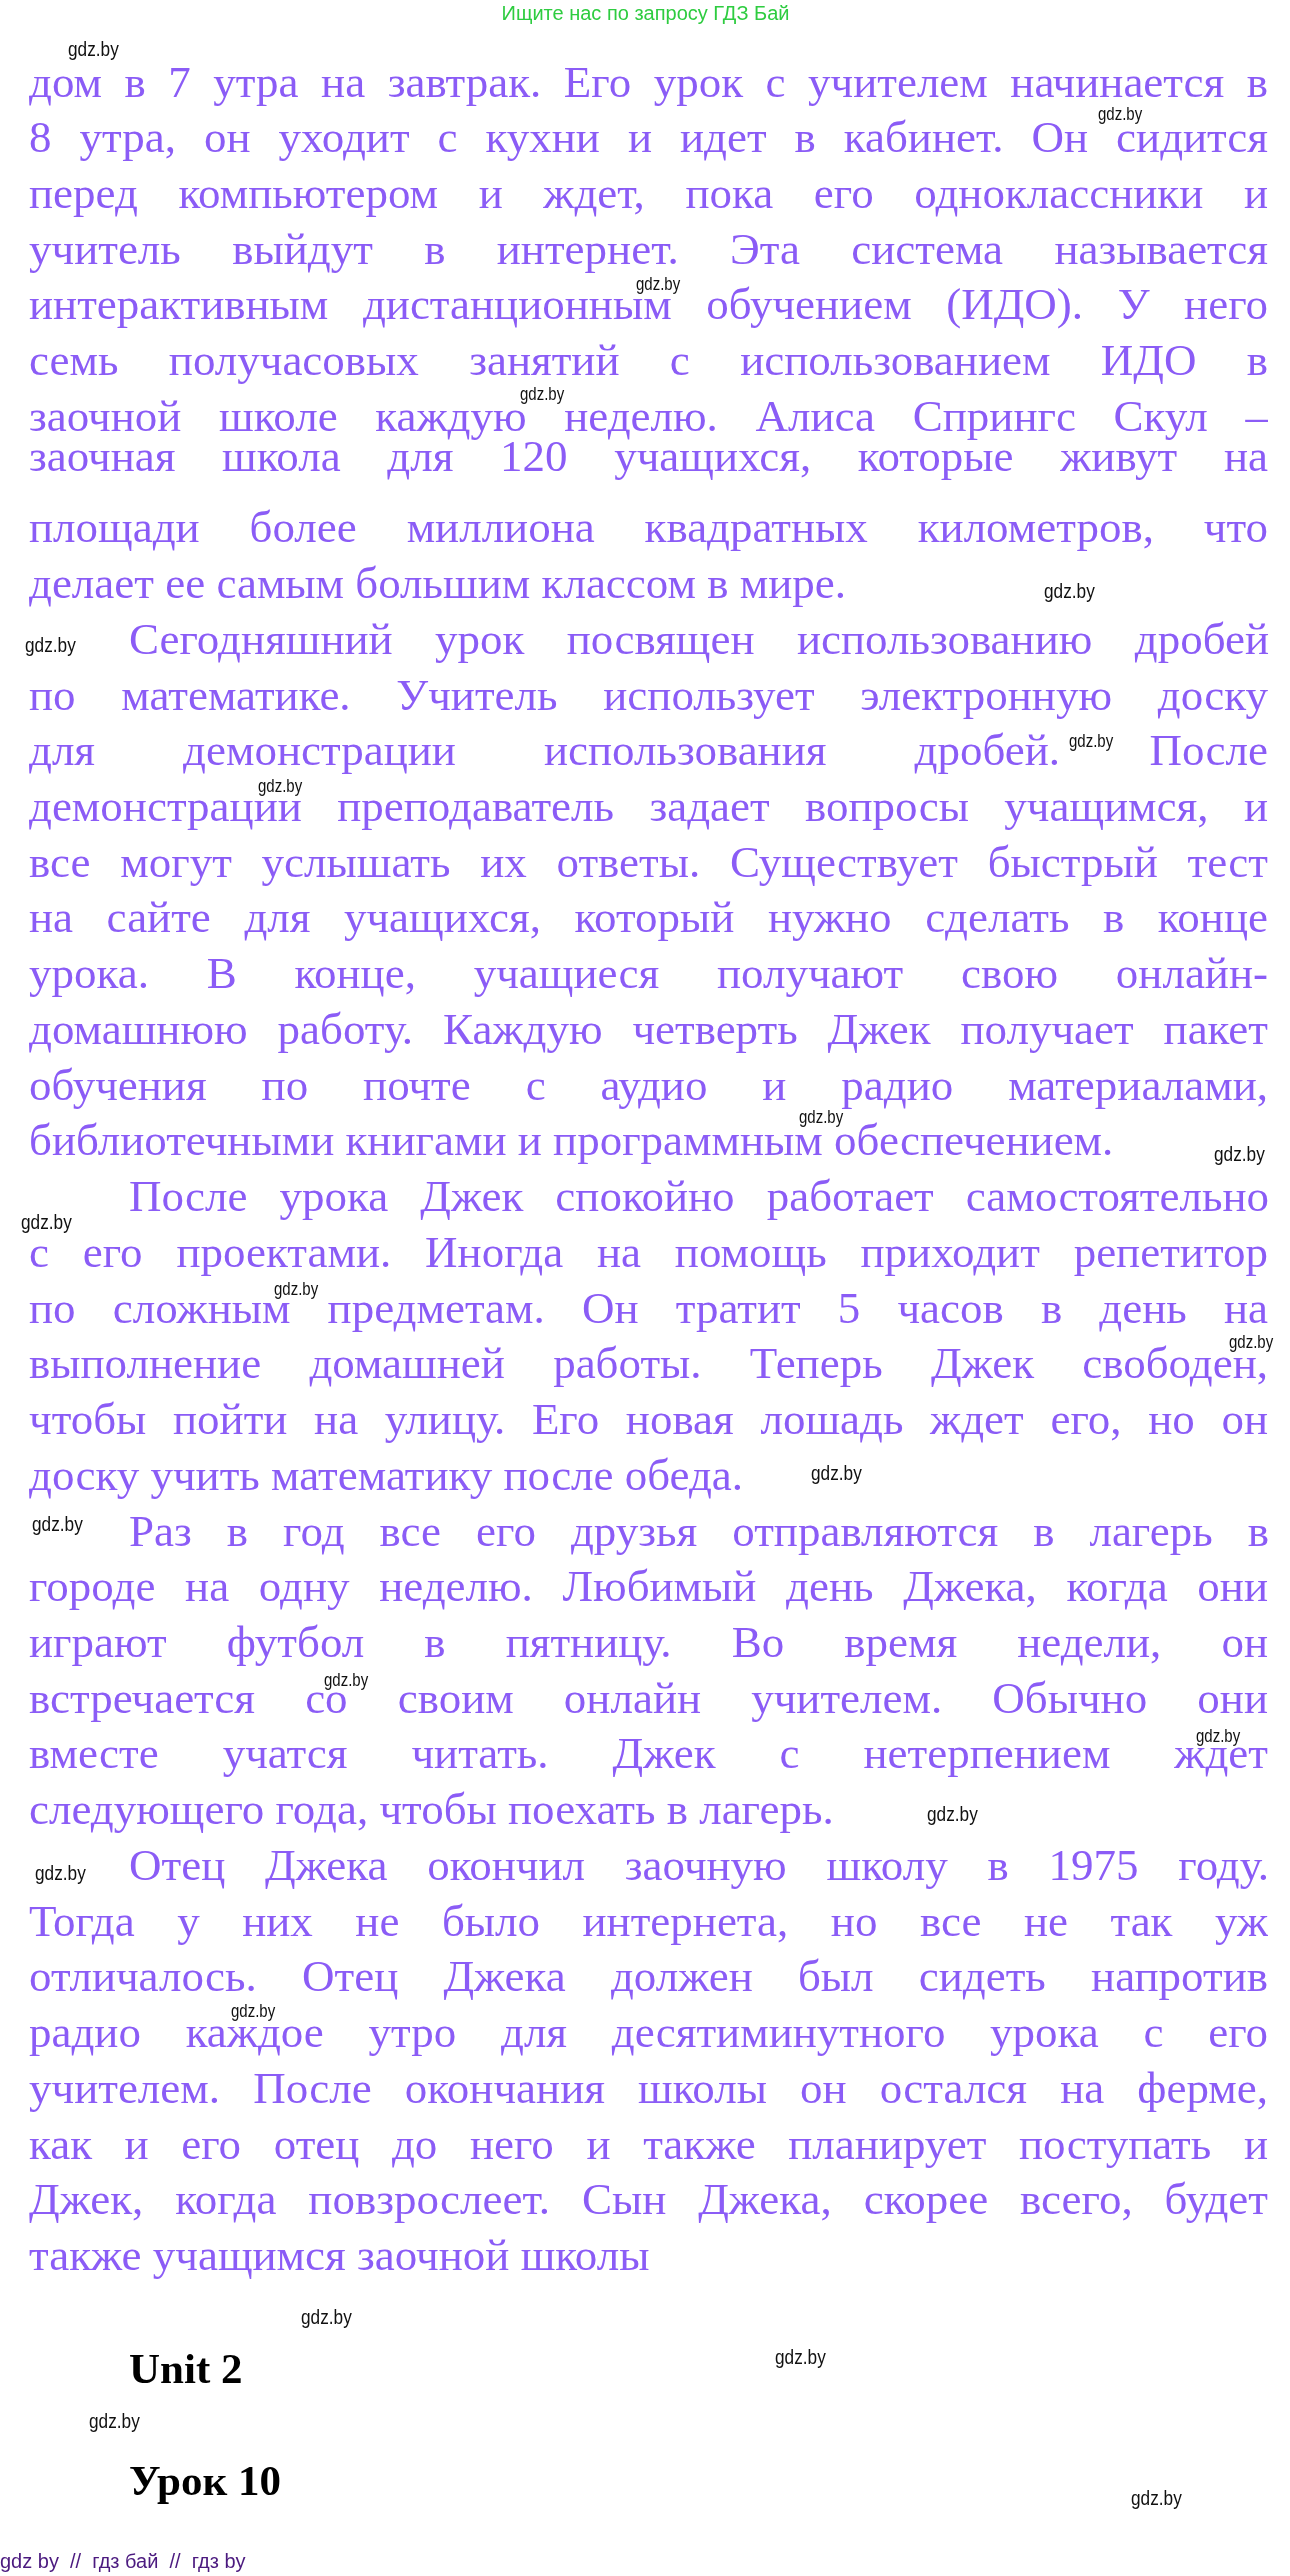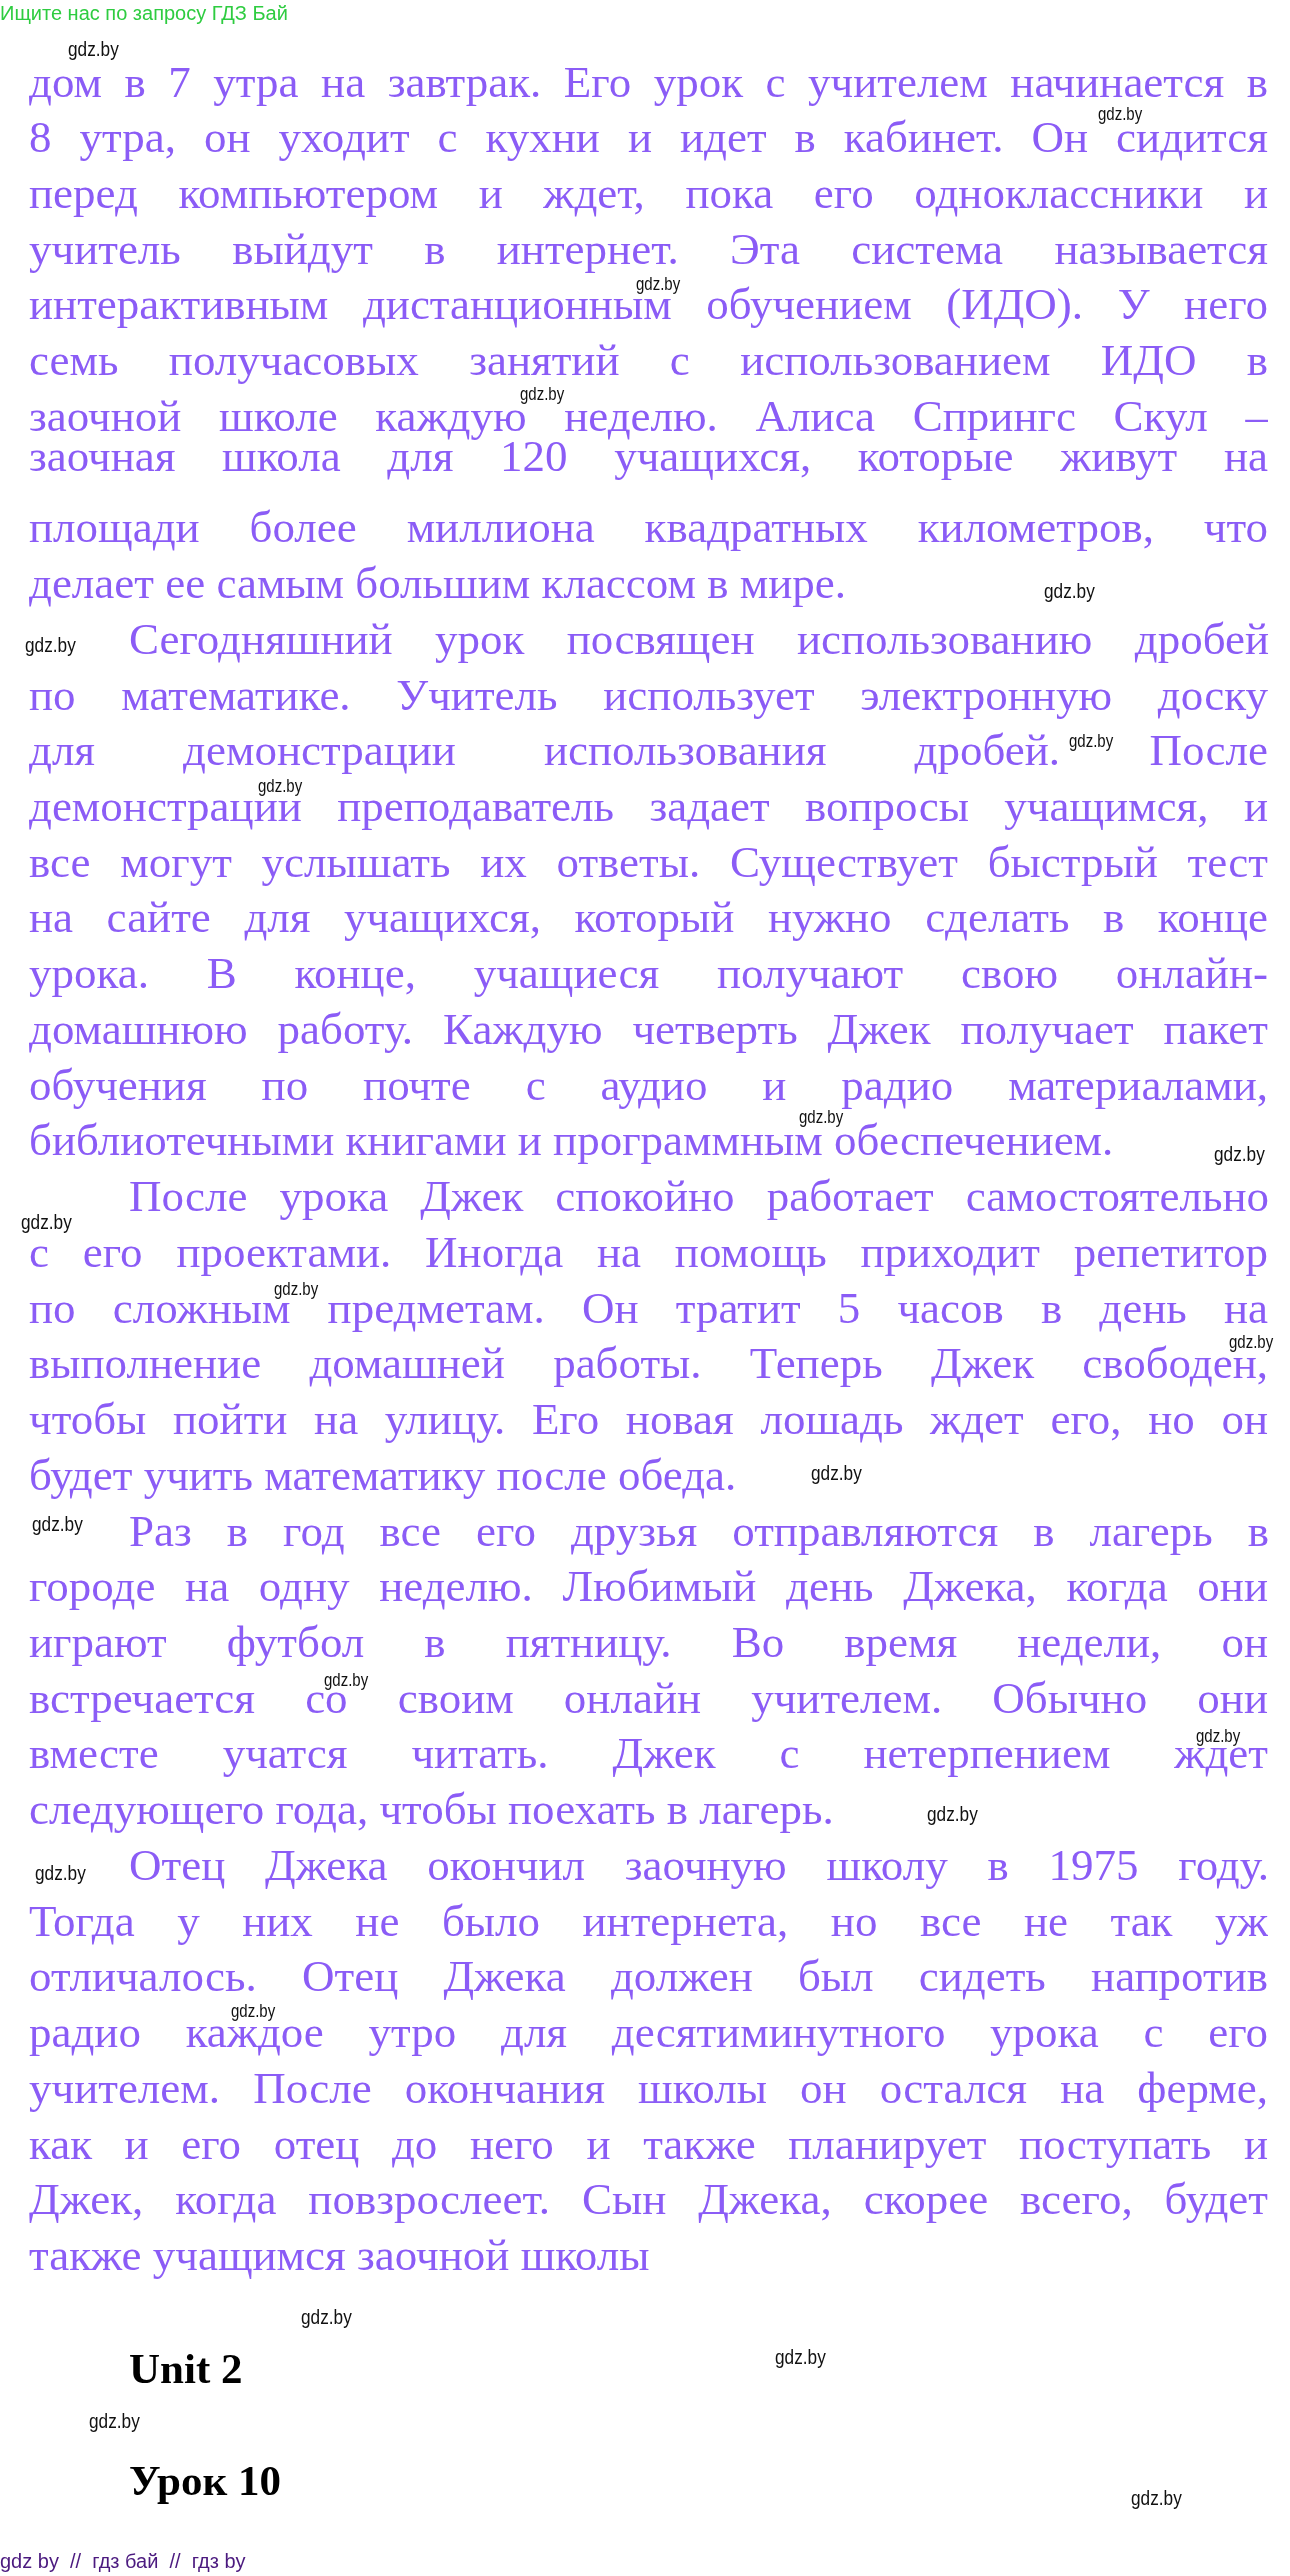--- a/index.html
+++ b/index.html
@@ -1,18 +1,18 @@
 <!DOCTYPE html>
 <html style="font-size:13.3px"><head>
 <meta charset="utf-8">
 <style>
   html, body { margin: 0; padding: 0; background: #ffffff; }
   body { width: 1291px; height: 2576px; position: relative; overflow: hidden; }
   .top-banner {
-    position: absolute; left: 0; top: 1.7px; width: 1291px; text-align: left;
+    position: absolute; left: 0; top: 1.7px; width: 1291px; text-align: center;
     font-family: "Liberation Sans", "DejaVu Sans", sans-serif;
     font-size: 20px; color: #2ecc40; line-height: 23px;
   }
   .line {
     position: absolute; left: 29px; width: 1239px;
     font-family: "Liberation Serif", "DejaVu Serif", serif;
     font-size: 45px; line-height: 50px; color: #8b5cf6;
     white-space: nowrap; height: 50px;
   }
   .line.just { text-align: justify; text-align-last: justify; white-space: normal; overflow: hidden; }
@@ -67,21 +67,21 @@
   <div class="line just" style="top:1060px">обучения по почте с аудио и радио материалами,</div>
   <div class="line" style="top:1115px">библиотечными книгами и программным обеспечением.</div>
 </div>
 
 <div>
   <div class="line just indent" style="top:1171px">После урока Джек спокойно работает самостоятельно</div>
   <div class="line just" style="top:1227px">с его проектами. Иногда на помощь приходит репетитор</div>
   <div class="line just" style="top:1283px">по сложным предметам. Он тратит 5 часов в день на</div>
   <div class="line just" style="top:1338px">выполнение домашней работы. Теперь Джек свободен,</div>
   <div class="line just" style="top:1394px">чтобы пойти на улицу. Его новая лошадь ждет его, но он</div>
-  <div class="line" style="top:1450px">будет учить математику после обеда.</div>
+  <div class="line" style="top:1450px">доску учить математику после обеда.</div>
 </div>
 
 <div>
   <div class="line just indent" style="top:1506px">Раз в год все его друзья отправляются в лагерь в</div>
   <div class="line just" style="top:1561px">городе на одну неделю. Любимый день Джека, когда они</div>
   <div class="line just" style="top:1617px">играют футбол в пятницу. Во время недели, он</div>
   <div class="line just" style="top:1673px">встречается со своим онлайн учителем. Обычно они</div>
   <div class="line just" style="top:1728px">вместе учатся читать. Джек с нетерпением ждет</div>
   <div class="line" style="top:1784px">следующего года, чтобы поехать в лагерь.</div>
 </div>

